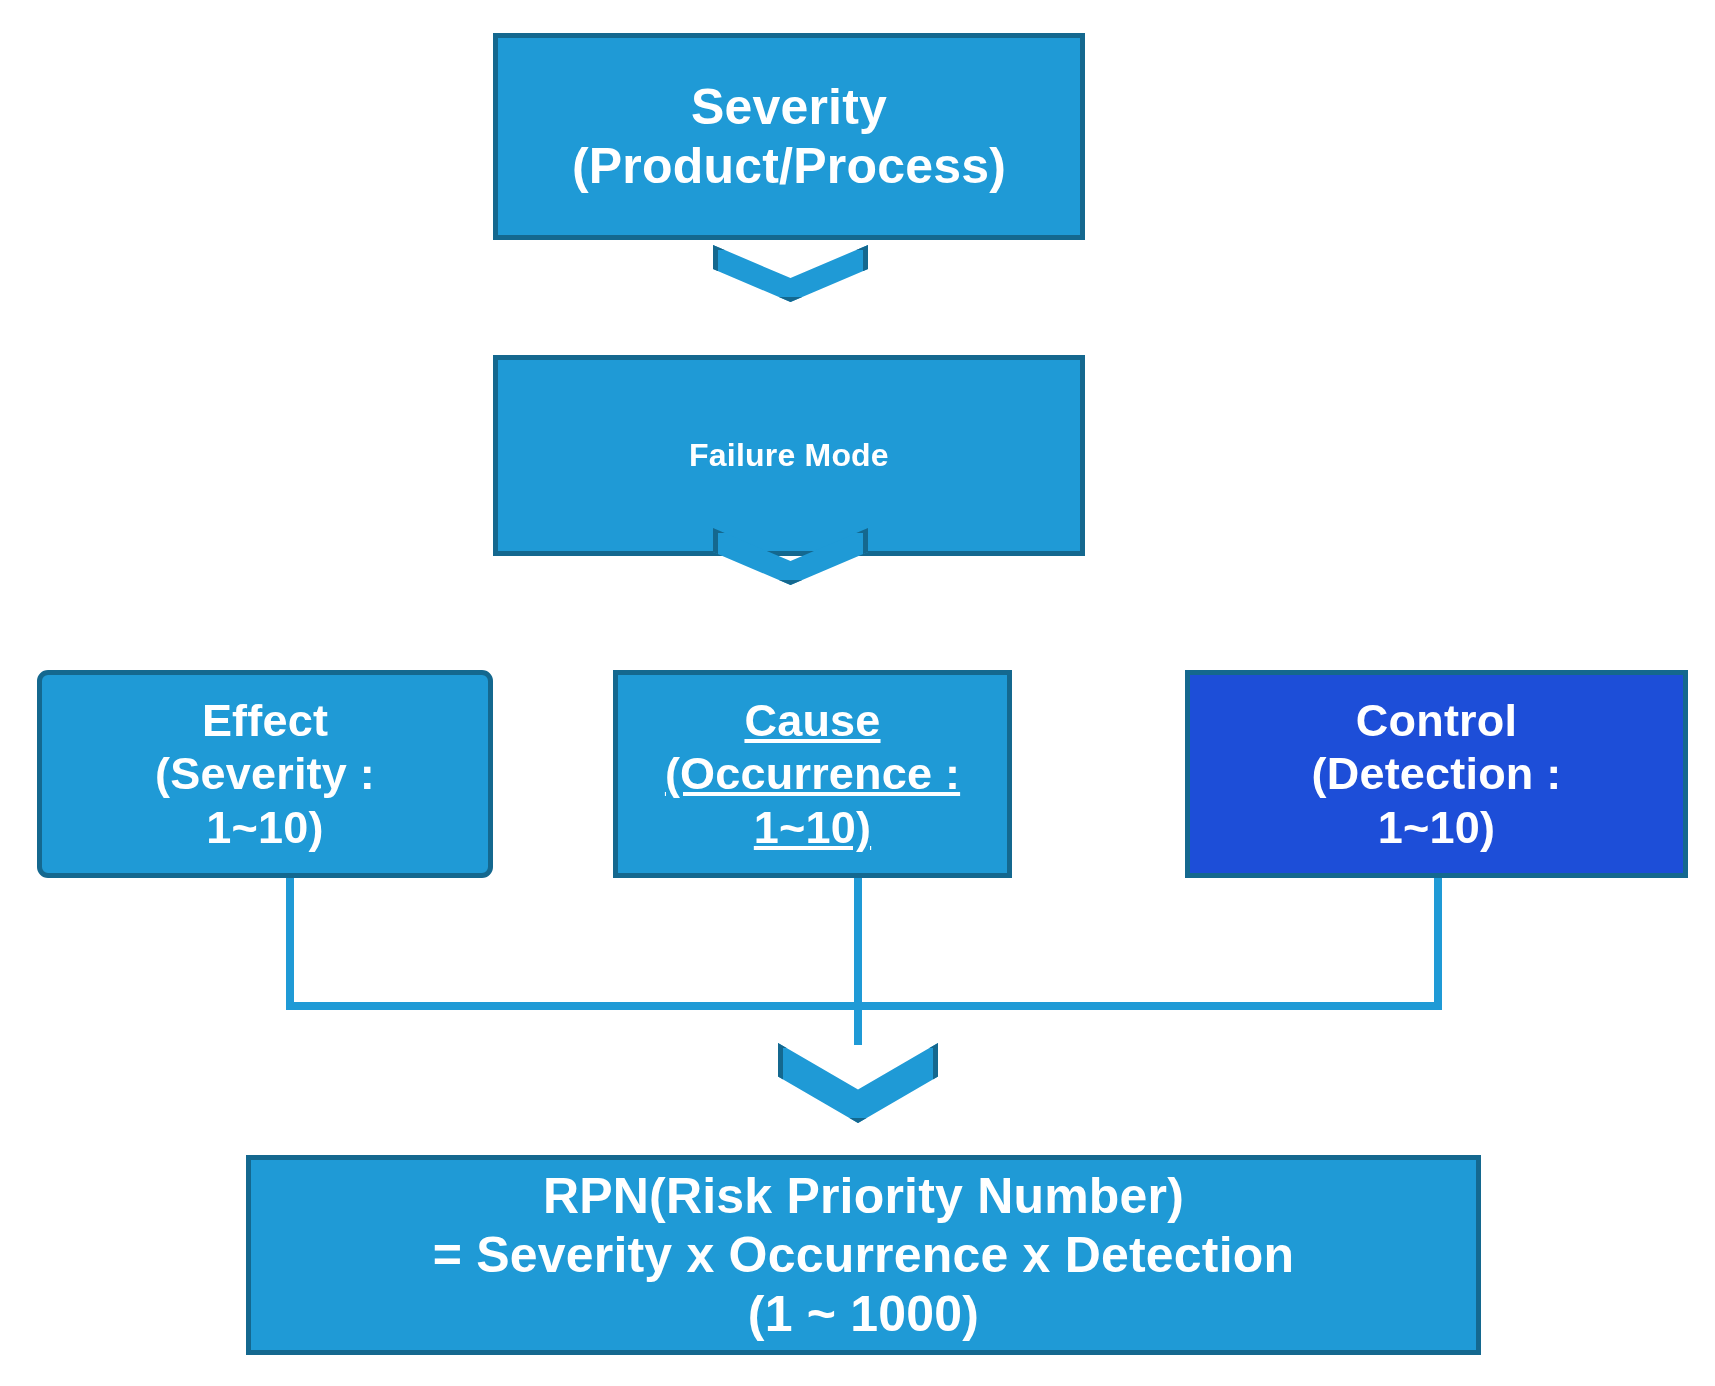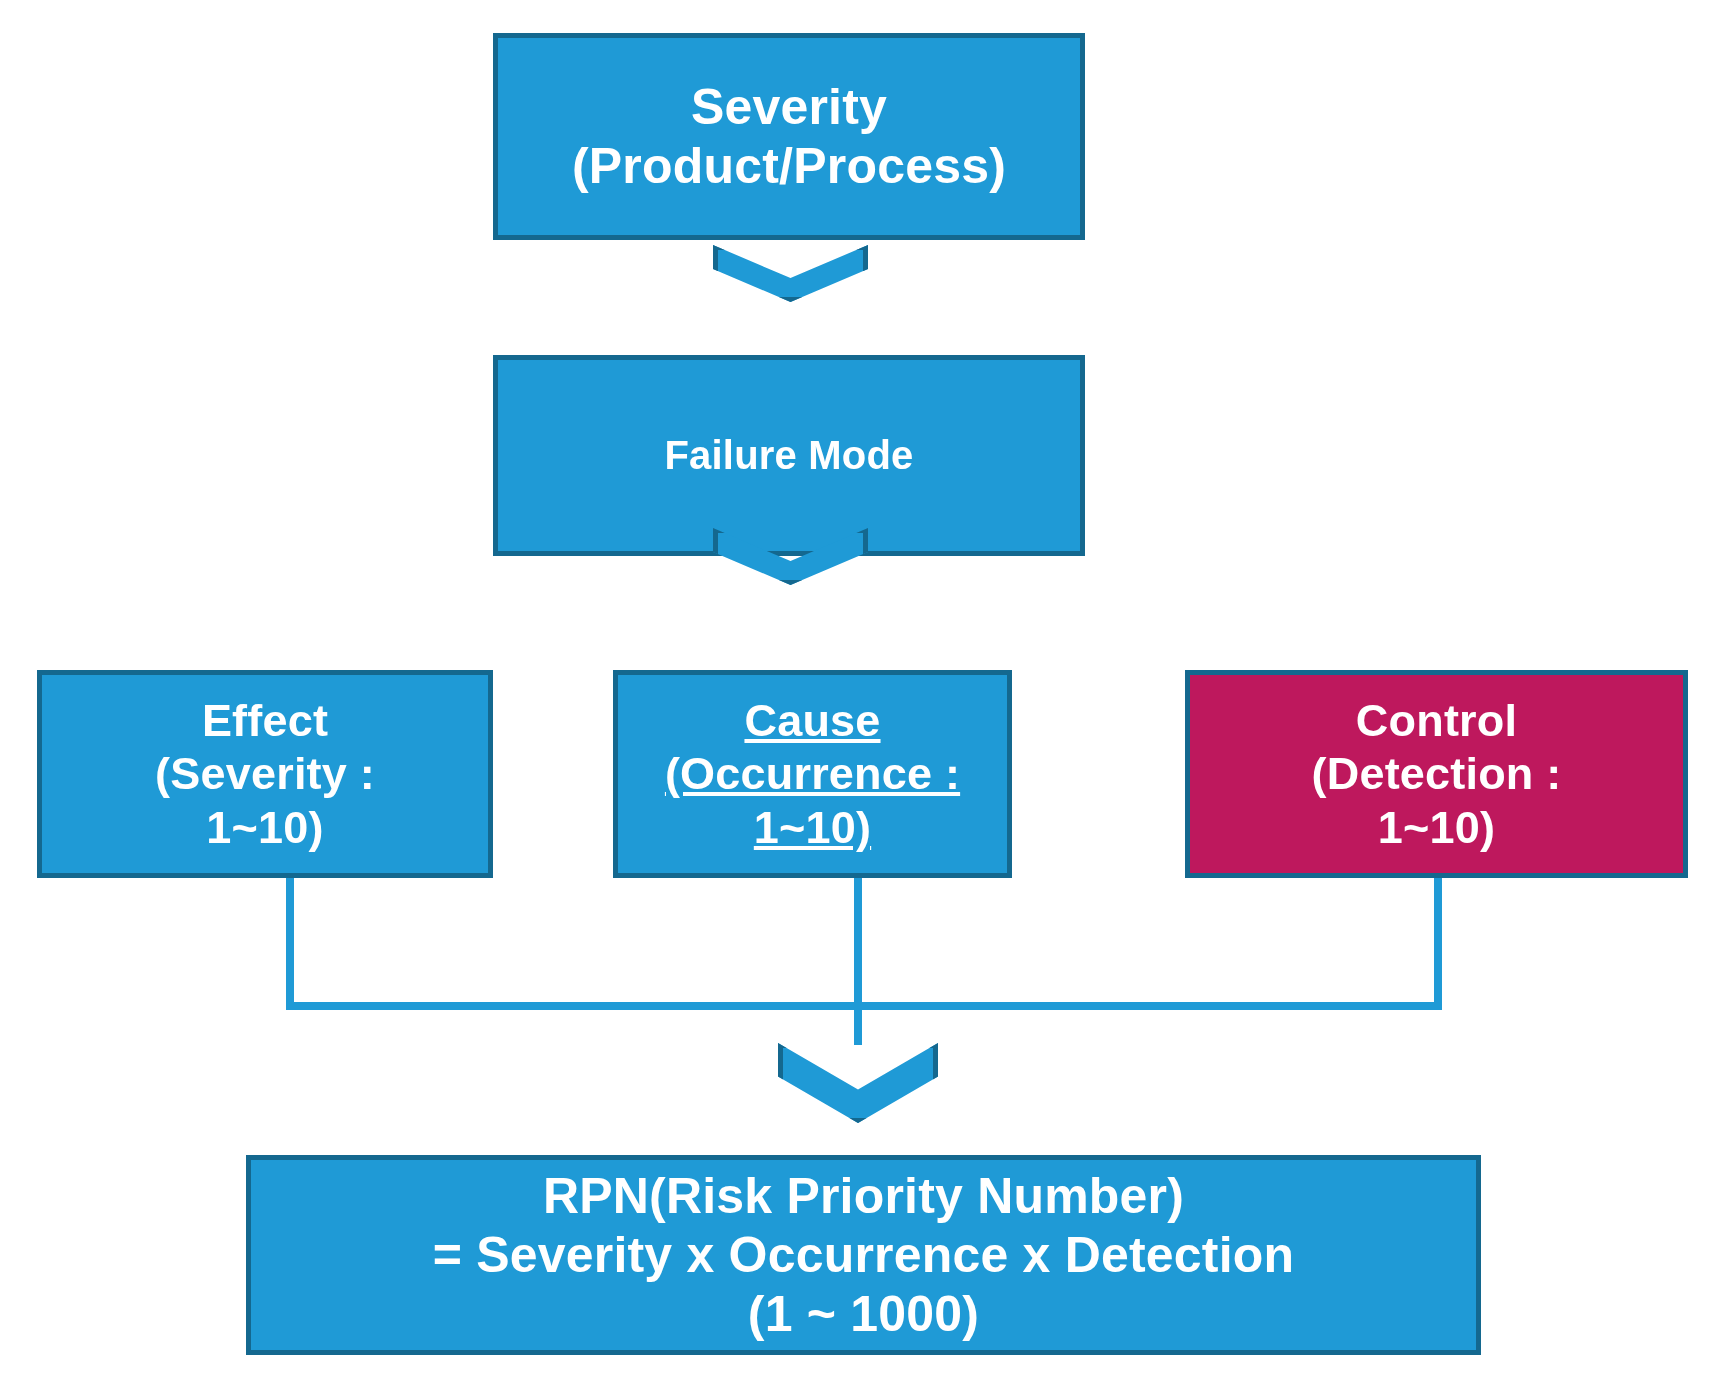--- a/index.html
+++ b/index.html
@@ -28,21 +28,21 @@
     color: #ffffff;
     text-align: center;
     line-height: 1.18;
     font-weight: 600;
     letter-spacing: 0.2px;
     white-space: pre-line;
   }
 
   
   #node-function     { left: 493px;  top: 33px;   width: 592px;  height: 207px; font-size: 50px; }
-  #node-failure-mode { left: 493px;  top: 355px;  width: 592px;  height: 201px; font-size: 40px; }
+  #node-failure-mode { left: 493px;  top: 355px;  width: 592px;  height: 201px; font-size: 32px; }
   #node-effect       { left: 37px;   top: 670px;  width: 456px;  height: 208px; font-size: 45px; }
   #node-cause        { left: 613px;  top: 670px;  width: 399px;  height: 208px; font-size: 45px; text-decoration: underline; }
   #node-control      { left: 1185px; top: 670px;  width: 503px;  height: 208px; font-size: 45px; }
   #node-rpn          { left: 215px;  top: 1155px; width: 1235px; height: 200px; font-size: 50px; margin-left: 31px; }
 
   
   .chevron {
     position: absolute;
     background: #1f9ad6;
     border: 5px solid #14688f;
@@ -74,29 +74,29 @@
 
   <div class="node" id="node-function" style="background: rgb(31, 154, 214); border-color: rgb(20, 104, 143); color: rgb(255, 255, 255);">Severity
 (Product/Process)</div>
 
   <div class="chevron" id="chevron-1" style="background: rgb(31, 154, 214); border-color: rgb(20, 104, 143);"></div>
 
   <div class="node" id="node-failure-mode" style="background: rgb(31, 154, 214); border-color: rgb(20, 104, 143); color: rgb(255, 255, 255);">Failure Mode</div>
 
   <div class="chevron" id="chevron-2" style="background: rgb(31, 154, 214); border-color: rgb(20, 104, 143);"></div>
 
-  <div class="node" id="node-effect" style="background: rgb(31, 154, 214); border-color: rgb(20, 104, 143); color: rgb(255, 255, 255);">Effect
+  <div class="node" id="node-effect" style="background: rgb(31, 154, 214); border-color: rgb(20, 104, 143); color: rgb(255, 255, 255); border-radius: 11px;">Effect
 (Severity :
 1~10)</div>
 
   <div class="node" id="node-cause" style="background: rgb(31, 154, 214); border-color: rgb(20, 104, 143); color: rgb(255, 255, 255);">Cause
 (Occurrence :
 1~10)</div>
 
-  <div class="node" id="node-control" style="background: #be185d; border-color: rgb(20, 104, 143); color: rgb(255, 255, 255); text-align: center;">Control
+  <div class="node" id="node-control" style="background: #1d4ed8; border-color: rgb(20, 104, 143); color: rgb(255, 255, 255); text-align: center;">Control
 (Detection :
 1~10)</div>
 
   <div class="conn conn-v" id="conn-effect-down" style="background: rgb(31, 154, 214);"></div>
   <div class="conn conn-v" id="conn-cause-down" style="background: rgb(31, 154, 214);"></div>
   <div class="conn conn-v" id="conn-control-down" style="background: rgb(31, 154, 214);"></div>
   <div class="conn conn-h" id="conn-bus" style="background: rgb(31, 154, 214);"></div>
 
   <div class="chevron" id="chevron-3" style="background: rgb(31, 154, 214); border-color: rgb(20, 104, 143);"></div>
 

